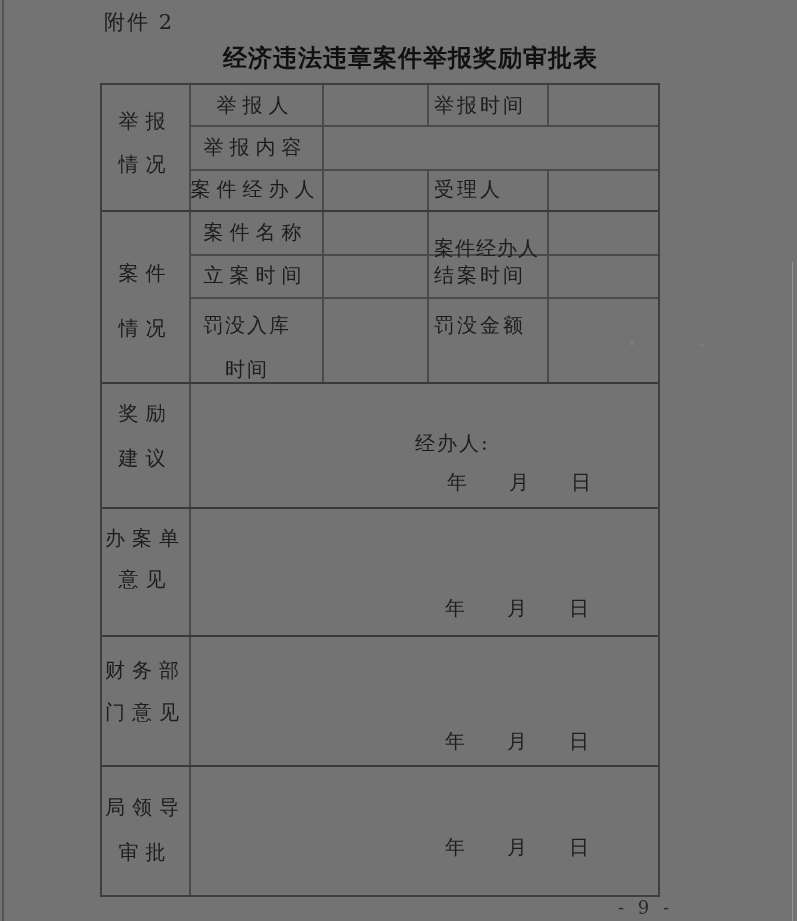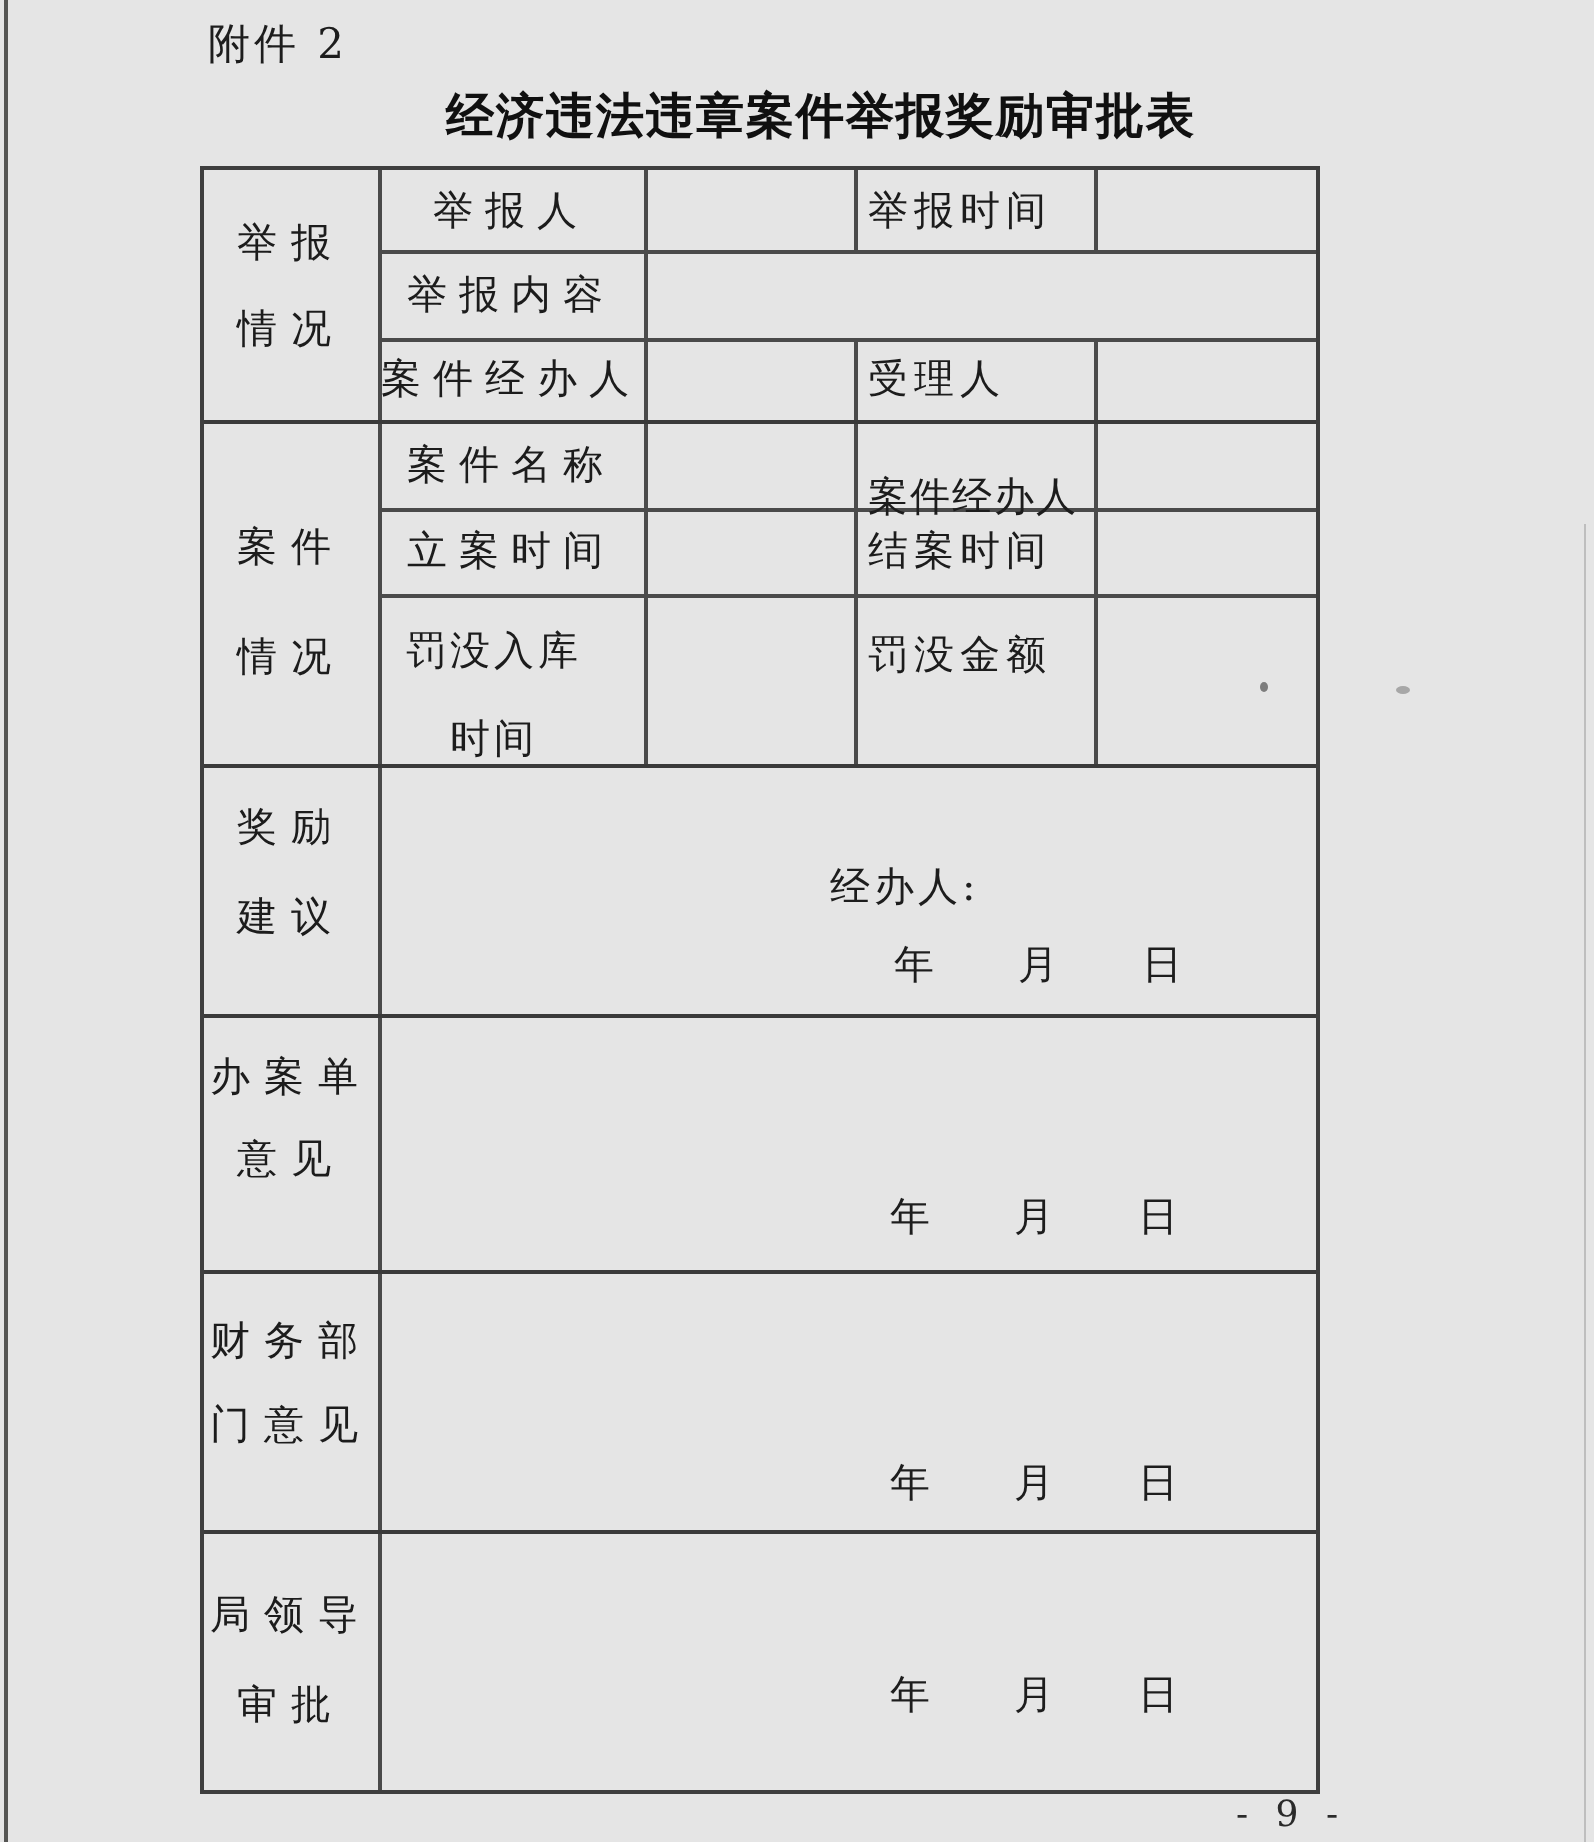--- a/index.html
+++ b/index.html
@@ -1,17 +1,17 @@
 <!DOCTYPE html>
 <html><head>
 <meta charset="utf-8">
 <style>
   html,body{margin:0;padding:0;background:#ffffff;}
   .page{
-    position:relative;width:797px;height:921px;background:#e5e5e5;overflow:hidden;
+    position:relative;width:797px;height:921px;background:#737373;overflow:hidden;
     font-family:"DejaVu Serif","Liberation Serif",serif;color:#1d1d1d;
   }
   .attachment{position:absolute;left:104px;top:8px;font-size:21px;letter-spacing:2px;}
   .title{position:absolute;left:223px;top:42px;font-size:24px;font-weight:700;letter-spacing:1px;color:#101010;}
   .formtable{
     position:absolute;left:100px;top:83px;width:556px;height:810px;
     border:2px solid #3e3e3e;box-sizing:content-box;
   }
   .hl,.vl{position:absolute;background:#4a4a4a;}
   .hl{height:1.5px;}
@@ -91,21 +91,21 @@
     <div class="cell lbl-l" style="left:325px;top:125px;width:120px;height:44px;letter-spacing:1px;margin-top:16px;">案件经办人</div>
     <div class="cell" style="left:445px;top:125px;width:111px;height:44px;"></div>
 
     <div class="cell lbl-c" style="left:87px;top:169px;width:133px;height:43px;">立案时间</div>
     <div class="cell" style="left:220px;top:169px;width:105px;height:43px;"></div>
     <div class="cell lbl-l" style="left:325px;top:169px;width:120px;height:43px;">结案时间</div>
     <div class="cell" style="left:445px;top:169px;width:111px;height:43px;"></div>
 
     <div class="cell wraplbl" style="left:87px;top:212px;width:133px;height:85px;">罚没入库时间</div>
     <div class="cell" style="left:220px;top:212px;width:105px;height:85px;"></div>
-    <div class="cell toplbl" style="left:325px;top:212px;width:120px;height:85px;">罚没金额</div>
+    <div class="cell toplbl" style="left:325px;top:212px;width:120px;height:85px;font-family:Liberation Mono, monospace;">罚没金额</div>
     <div class="cell" style="left:445px;top:212px;width:111px;height:85px;"></div>
 
     <div class="cell group" style="left:0;top:297px;width:87px;height:125px;padding-top:9px;line-height:45px;">
       <div>奖励</div>
       <div>建议</div>
     </div>
     <div class="handler">经办人:</div>
     <div class="dateline" style="left:345px;top:387px;">
       <span>年</span>
       <span>月</span>

